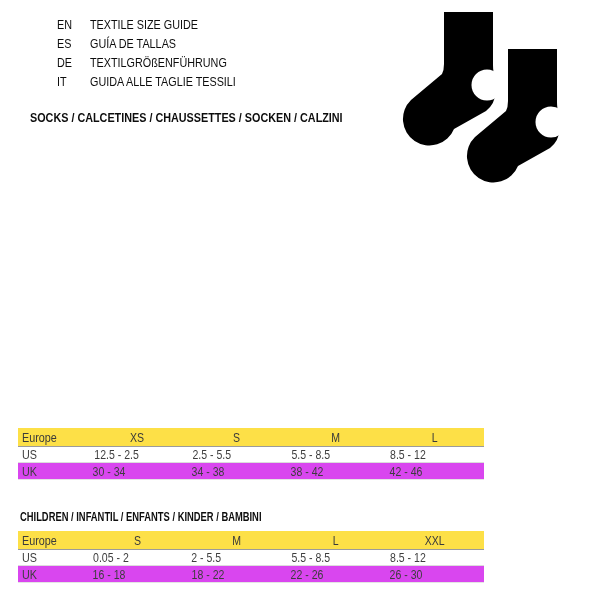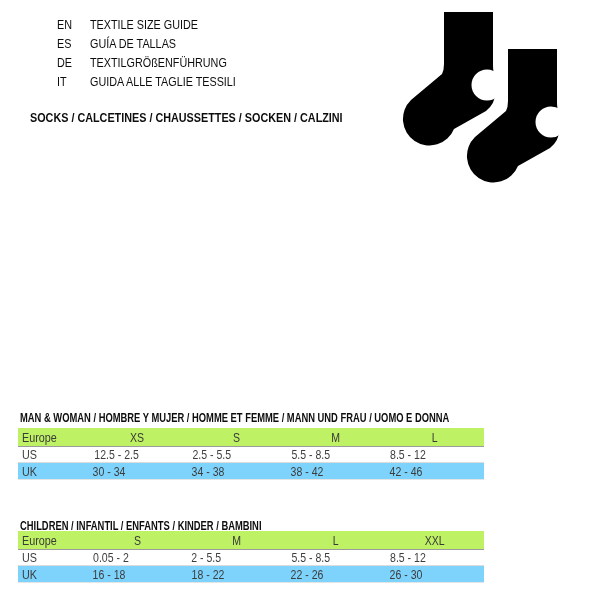--- a/index.html
+++ b/index.html
@@ -19,33 +19,33 @@
     font-size:13.5px;font-weight:bold;line-height:19px;white-space:nowrap;
   }
   
   .socks-svg{position:absolute;left:402px;top:10px;}
   
   .tbl-title{
     position:absolute;left:20px;margin:0;font-size:12.5px;font-weight:bold;
     line-height:19px;white-space:nowrap;color:#0d0d0d;
   }
   .t1-title{top:409px;}
-  .t2-title{top:508px;margin-top:9px;}
+  .t2-title{top:508px;}
   .size-table{
     position:absolute;left:18px;width:466px;border-collapse:collapse;
     table-layout:fixed;font-size:13.5px;color:#3d3d3d;
   }
   .t1{top:428px;}
   .t2{top:531px;}
   .size-table th,.size-table td{padding:0;font-weight:normal;vertical-align:middle;}
   .size-table thead th{
-    height:18px;background:#bef264;border-bottom:1px solid #9b9b9b;color:#3a3a3a;
+    height:18px;background:#fde047;border-bottom:1px solid #9b9b9b;color:#3a3a3a;
   }
   .size-table .r1 th,.size-table .r1 td{height:15px;border-bottom:1px solid #dcdcdc;background:#ffffff;}
-  .size-table .r2 th,.size-table .r2 td{height:16px;border-bottom:1px solid #e4e4e4;background:#7dd3fc;}
+  .size-table .r2 th,.size-table .r2 td{height:16px;border-bottom:1px solid #e4e4e4;background:#d946ef;}
   .c-region{text-align:left !important;padding-left:4px !important;}
 </style>
 </head>
 <body>
 
 <div class="page">
 
   <ul class="lang-list">
     <li class="lang-row">
       <span class="lang-code"><span class="cx">EN</span></span>
@@ -72,21 +72,20 @@
       <g id="sock">
         <path fill="#000000" d="M36,0 L85,0 L85,53 C85,64 89,70 88,79 Q87,92 78,99 L46,117
              A26.5,26.5 0 1 1 3,88 L34,62 Q36,58 36,52 Z"></path>
         <circle cx="79" cy="73" r="15.5" fill="#ffffff"></circle>
       </g>
     </defs>
     <use href="#sock" transform="translate(6,2)"></use>
     <use href="#sock" transform="translate(70,39)"></use>
   </svg>
 
-  <h2 class="tbl-title t1-title"><span class="cxt">MAN &amp; WOMAN / HOMBRE Y MUJER / HOMME ET FEMME / MANN UND FRAU / UOMO E DONNA</span></h2>
   <table class="size-table t1">
     <colgroup>
         <col style="width:70px">
         <col style="width:99px">
         <col style="width:99px">
         <col style="width:99px">
         <col style="width:99px">
       </colgroup>
     <thead>
       <tr>

